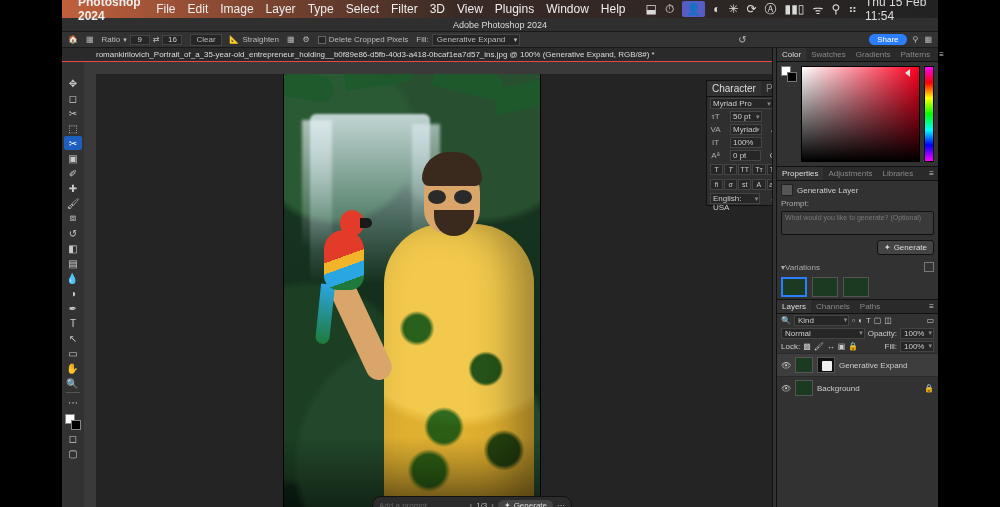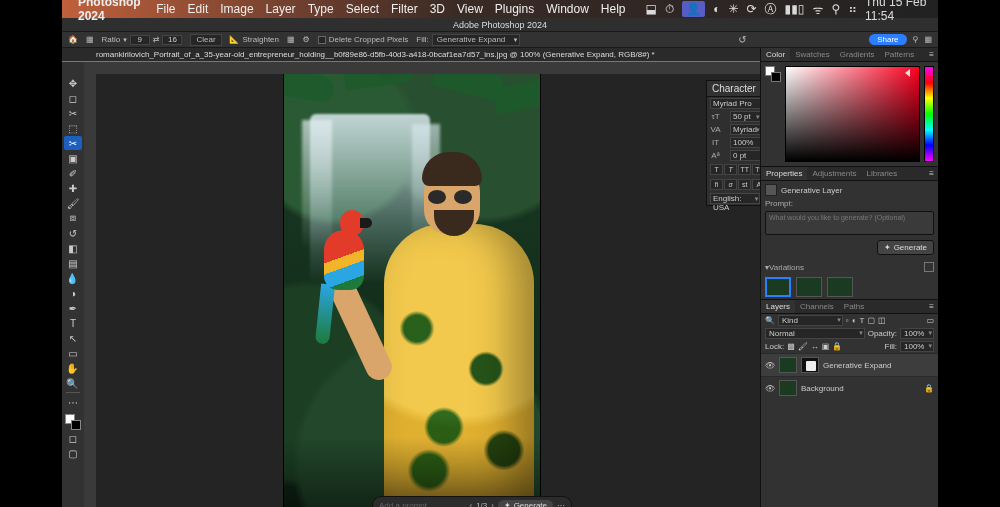--- a/index.html
+++ b/index.html
@@ -78,21 +78,21 @@
   .canvas .parrot-beak{position:absolute;left:76px;top:144px;width:12px;height:10px;background:#1a1a1a;border-radius:0 6px 6px 0;}
   .canvas .parrot-tail{position:absolute;left:34px;top:210px;width:14px;height:60px;background:linear-gradient(180deg,#2aa6e3,#1e7a3a);border-radius:0 0 8px 8px;transform:rotate(6deg);}
   .canvas .leaves-top{position:absolute;left:-20px;top:-10px;width:300px;height:90px;}
   .canvas .leaves-top span{position:absolute;width:70px;height:26px;background:#1c5a2a;border-radius:0 40px 40px 0;opacity:.85;}
   .canvas .bottom-fog{position:absolute;left:0;right:0;bottom:0;height:80px;background:linear-gradient(180deg,transparent, rgba(0,0,0,.55));}
   
   .genbar{position:absolute;left:288px;bottom:3px;width:200px;height:18px;background:#2c2c2c;border:1px solid #111;border-radius:10px;display:flex;align-items:center;gap:4px;padding:0 6px;font-size:8px;color:#bbb;}
   .genbar .promptarea{flex:1;color:#666;}
   .genbar .nav{opacity:.8;} .genbar .pill{background:#444;border-radius:8px;padding:1px 6px;display:flex;gap:3px;align-items:center;color:#ddd;}
   
-  .bigpanels{ position:absolute; right:0; top:48px; width:178px; bottom:0; background:#323232; border-left:1px solid #111; font-size:8px;}
+  .bigpanels{ position:absolute; right:0; top:48px; width:162px; bottom:0; background:#323232; border-left:1px solid #111; font-size:8px;}
   .panel-tabs{display:flex;background:#2a2a2a;border-bottom:1px solid #111;}
   .panel-tabs .tab{padding:2px 5px;color:#888;}
   .panel-tabs .tab.active{color:#ddd;background:#323232;}
   .colorpicker{display:flex;gap:4px;padding:4px;}
   .cp-swatch{width:16px;height:16px;}
   .cp-swatch .trio{position:relative;width:16px;height:16px;}
   .cp-swatch .trio .a{position:absolute;left:0;top:0;width:10px;height:10px;background:#fff;border:1px solid #777;}
   .cp-swatch .trio .b{position:absolute;right:0;bottom:0;width:10px;height:10px;background:#000;border:1px solid #777;}
   .cp-field{flex:1;height:96px;background:linear-gradient(to right,#fff,#ff0020);position:relative;border:1px solid #000;}
   .cp-field:after{content:"";position:absolute;inset:0;background:linear-gradient(to top, #000, transparent);}

